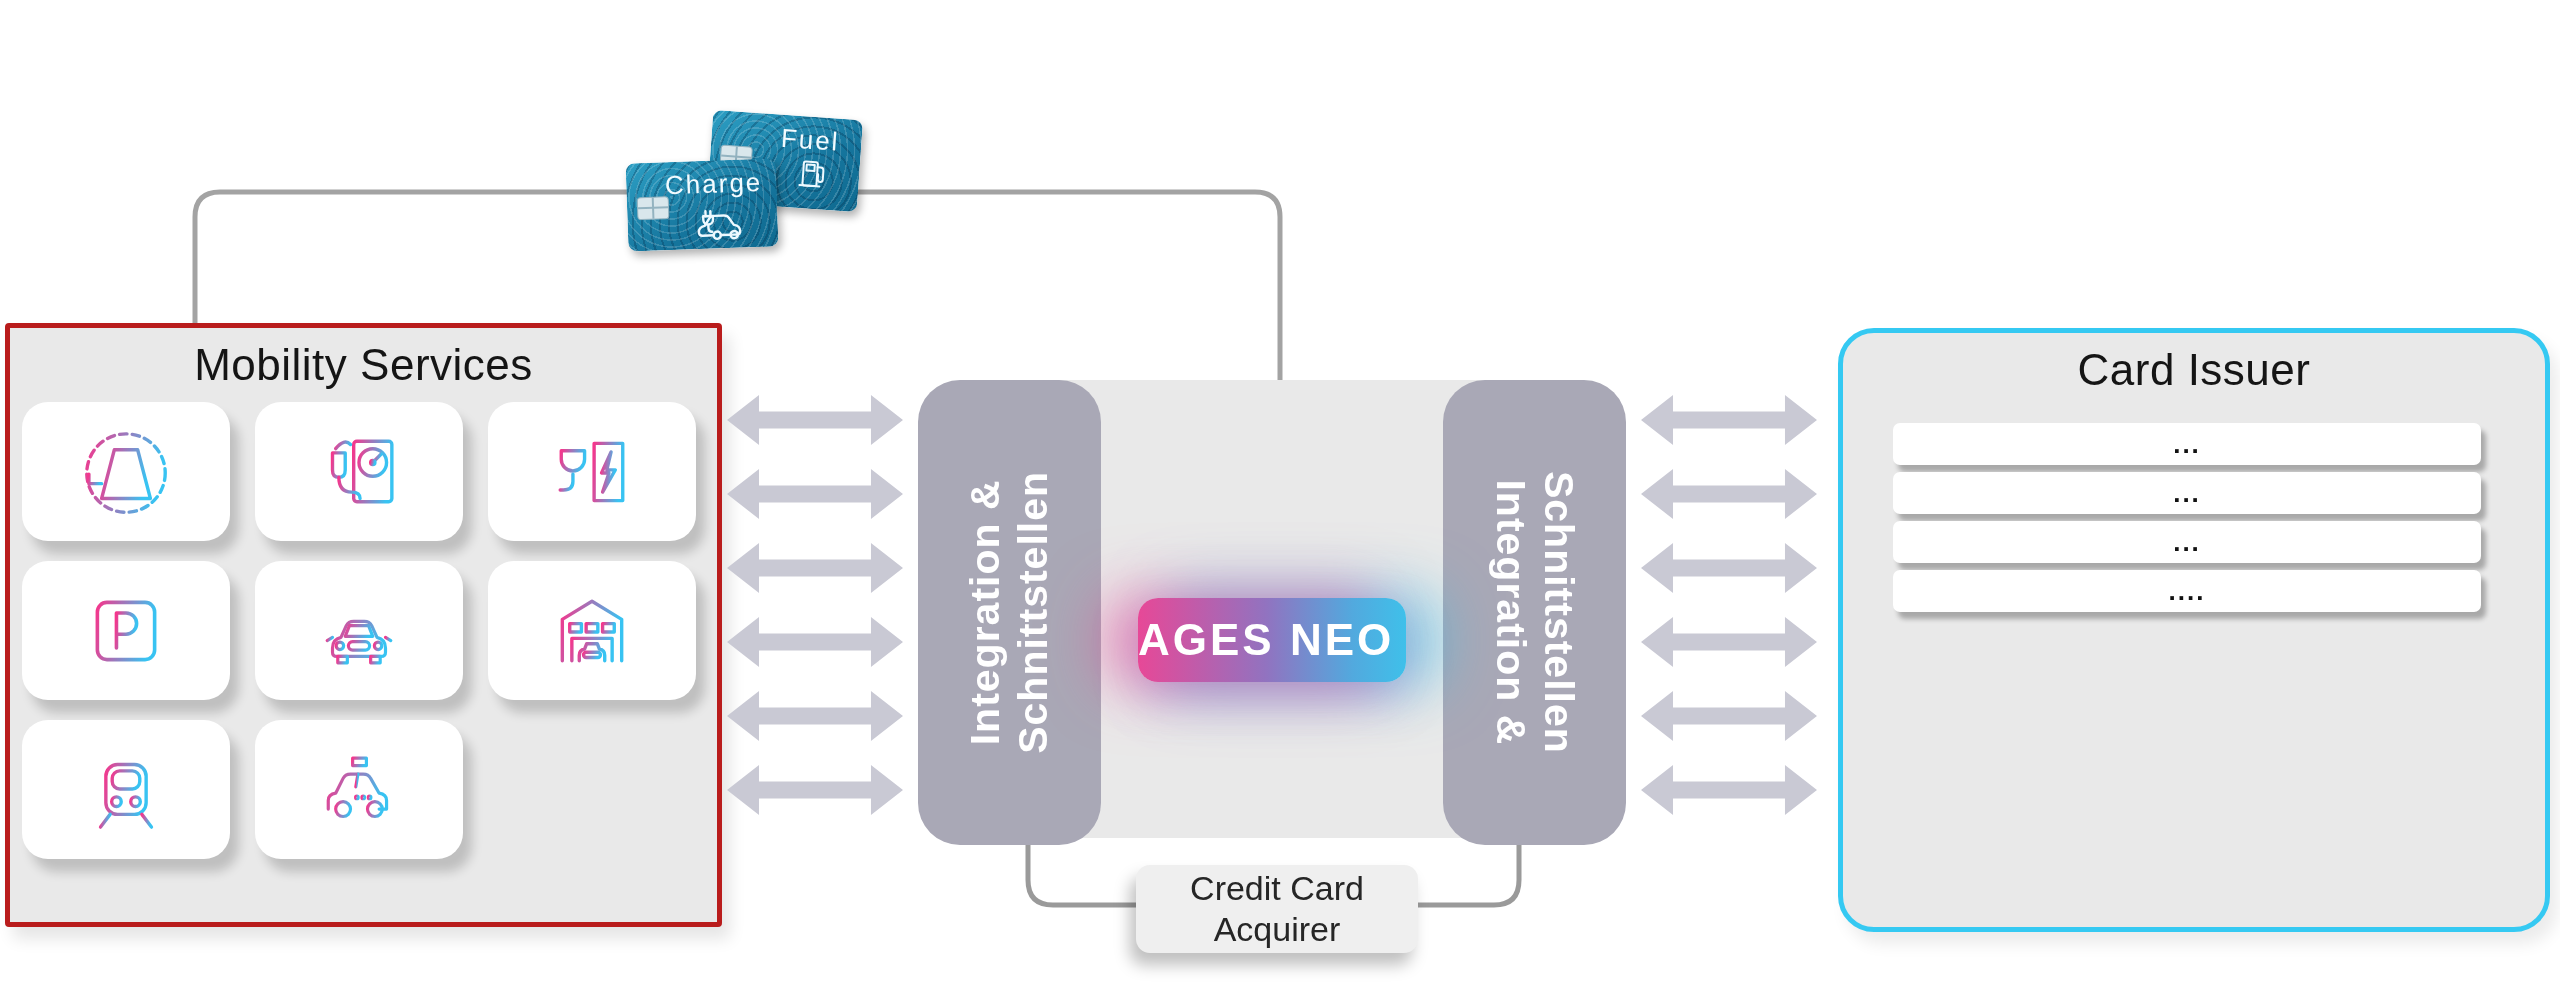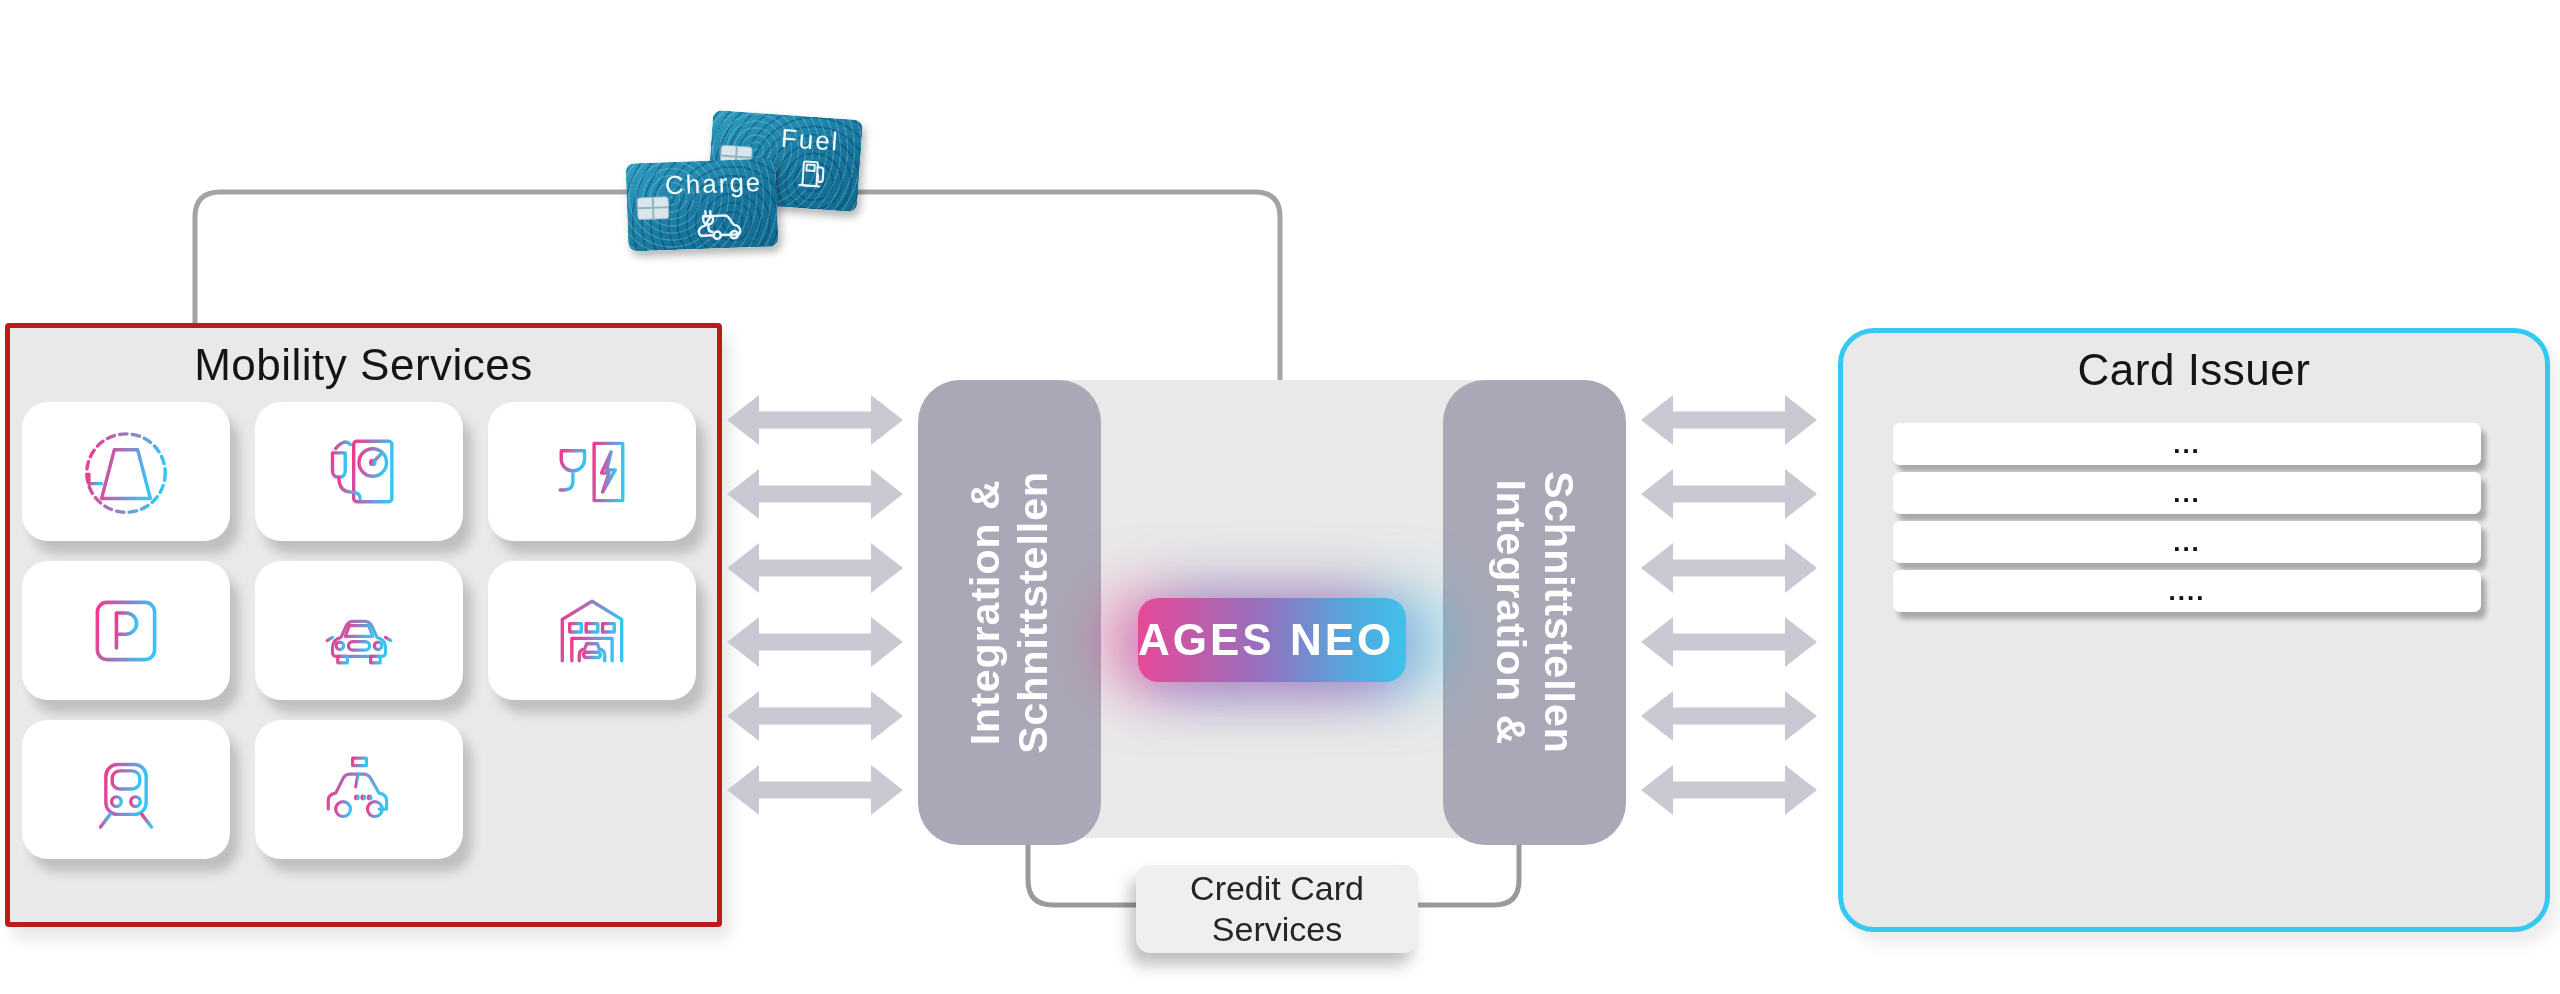--- a/index.html
+++ b/index.html
@@ -307,16 +307,16 @@
       <path d="M12 14 v2 q0 3 3 3"></path>
       <path d="M16 22 h-9 q-3 0 -3 -3 q0 -4 5 -5 l4 -6 q1 -2 4 -2 h8 q3 0 4 2 l4 6 q5 1 5 5 q0 3 -3 3 h-3"></path>
       <circle cx="19" cy="22" r="3"></circle>
         <circle cx="33" cy="22" r="3"></circle>
       <line x1="22" y1="22" x2="30" y2="22"></line>
     </svg>
   </div>
 
   <div class="acquirer">
     <span>Credit Card</span>
-    <span>Services</span>
+    <span>Acquirer</span>
   </div>
 
 </div>
 
 </body></html>

